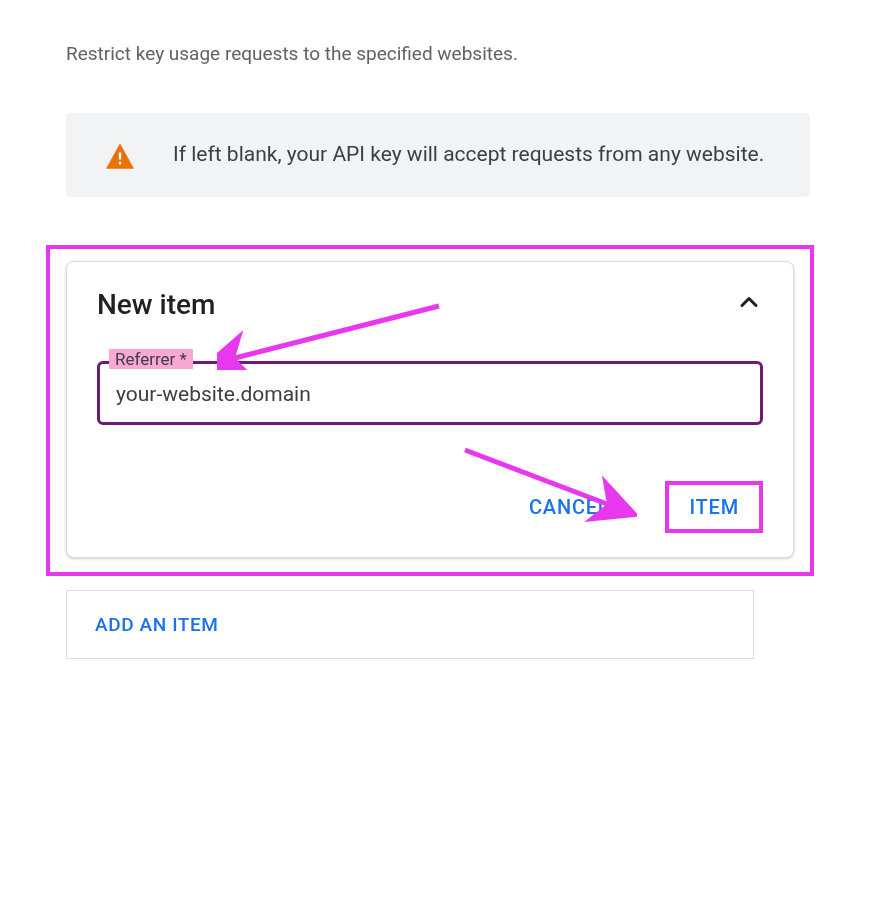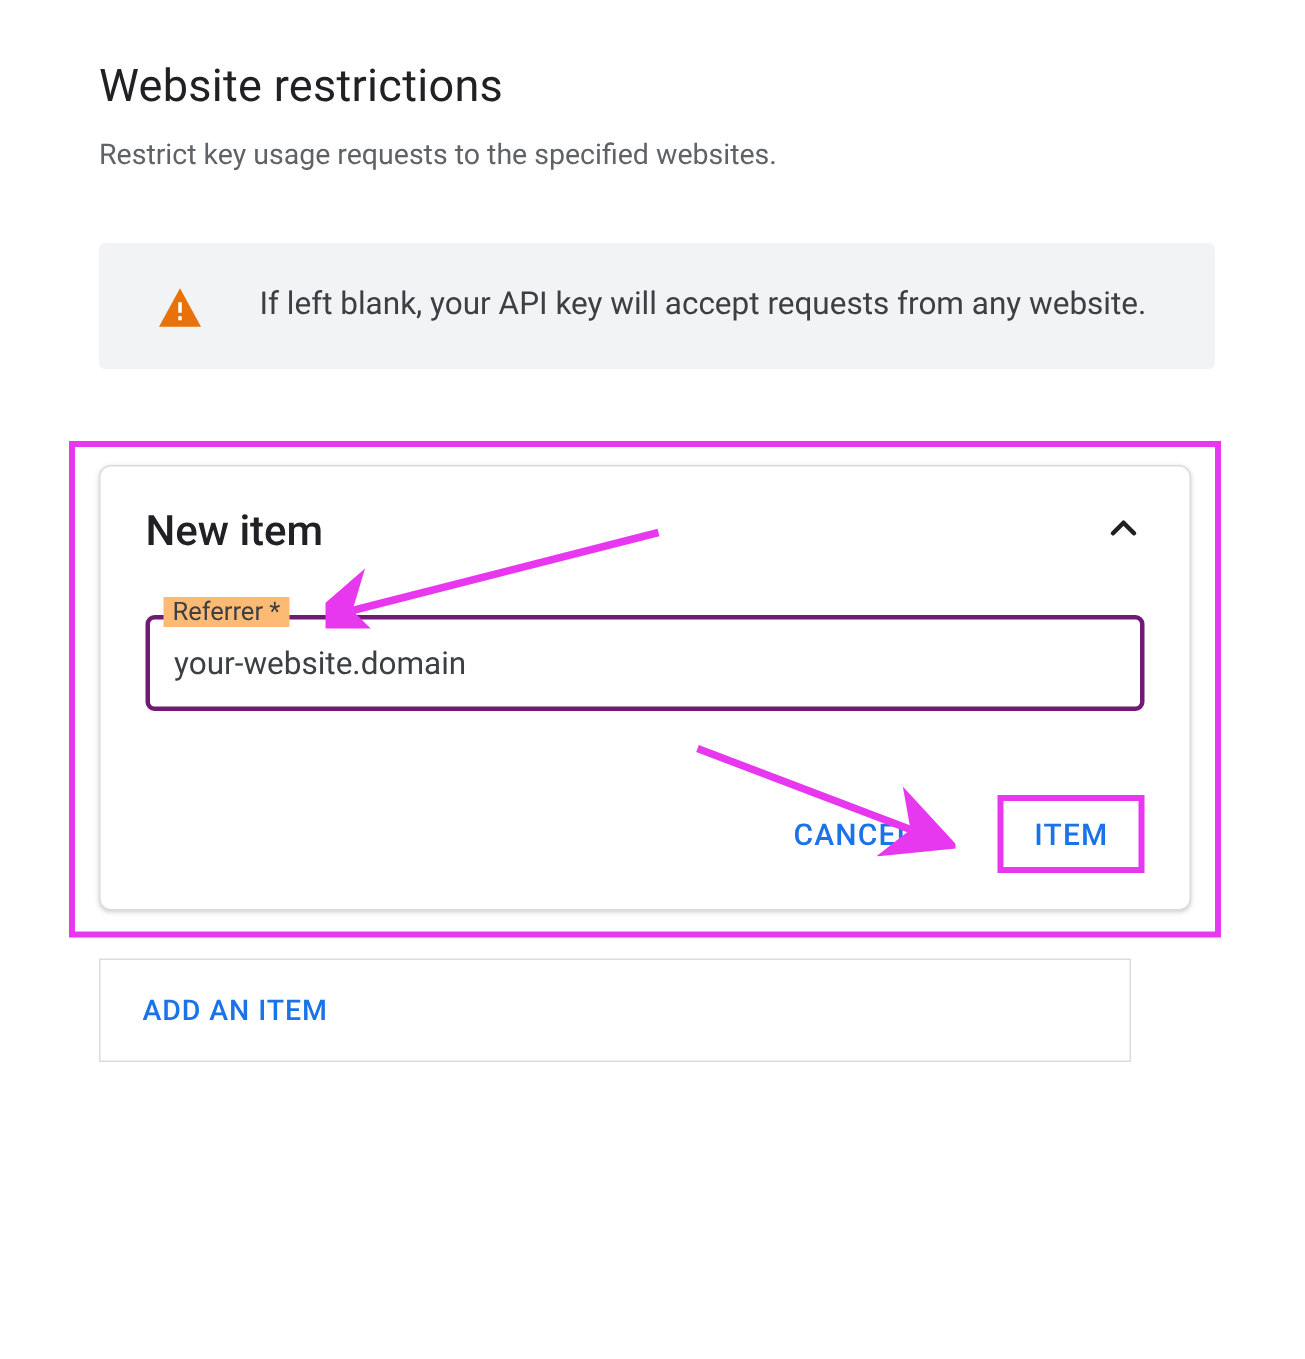--- a/index.html
+++ b/index.html
@@ -59,40 +59,40 @@
   .card {
     background: #ffffff;
     border: 1px solid #dadce0;
     border-radius: 8px;
     box-shadow: 0 1px 2px rgba(60,64,67,.15), 0 1px 3px 1px rgba(60,64,67,.08);
     padding: 26px 30px 24px 30px;
     position: relative;
   }
   .card-header {
     display: flex;
-    align-items: flex-end;
+    align-items: flex-start;
     justify-content: space-between;
     margin-bottom: 40px;
   }
   .card-title {
     font-size: 28px;
     font-weight: 500;
     color: #202124;
     margin: 0;
   }
   .chevron { cursor: pointer; }
   .field-wrap {
     position: relative;
     margin-bottom: 56px;
   }
   .field-label {
     position: absolute;
     top: -12px;
     left: 12px;
-    background: #fdba74;
+    background: #f9a8d4;
     padding: 0 6px;
     font-size: 17px;
     color: #3c4043;
   }
   .field-input {
     width: 100%;
     border: 3px solid #701a75;
     border-radius: 6px;
     font-size: 21px;
     color: #3c4043;
@@ -141,21 +141,20 @@
   .arrow {
     position: absolute;
     pointer-events: none;
   }
 </style>
 </head>
 <body>
 
 <div class="page">
 
-  <h1 class="section-title">Website restrictions</h1>
   <p class="section-subtitle">Restrict key usage requests to the specified websites.</p>
 
   <div class="warning-banner">
     <span class="warning-icon">
       <svg width="28" height="26" viewBox="0 0 24 22">
         <path d="M12 0 L24 22 L0 22 Z" fill="#e8710a"></path>
         <rect x="11" y="8" width="2" height="6" fill="#ffffff"></rect>
         <rect x="11" y="16" width="2" height="2.3" fill="#ffffff"></rect>
       </svg>
     </span>

